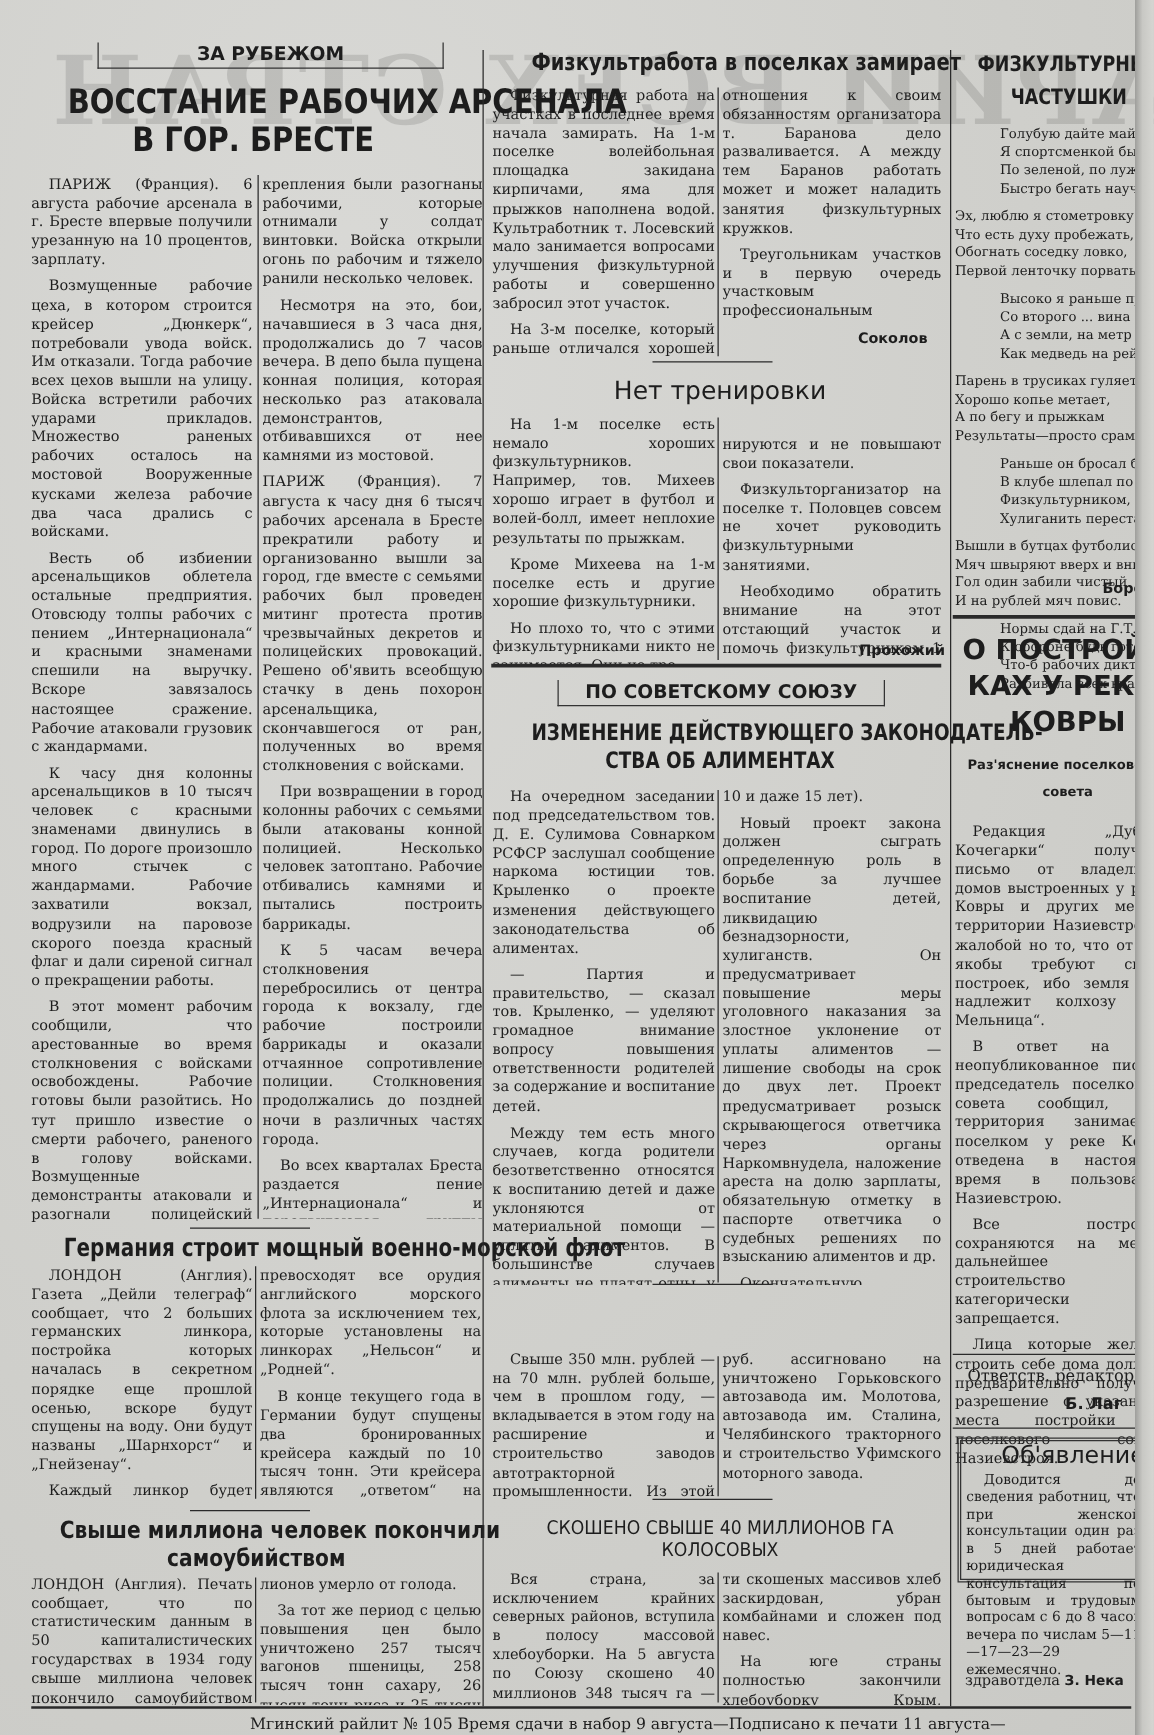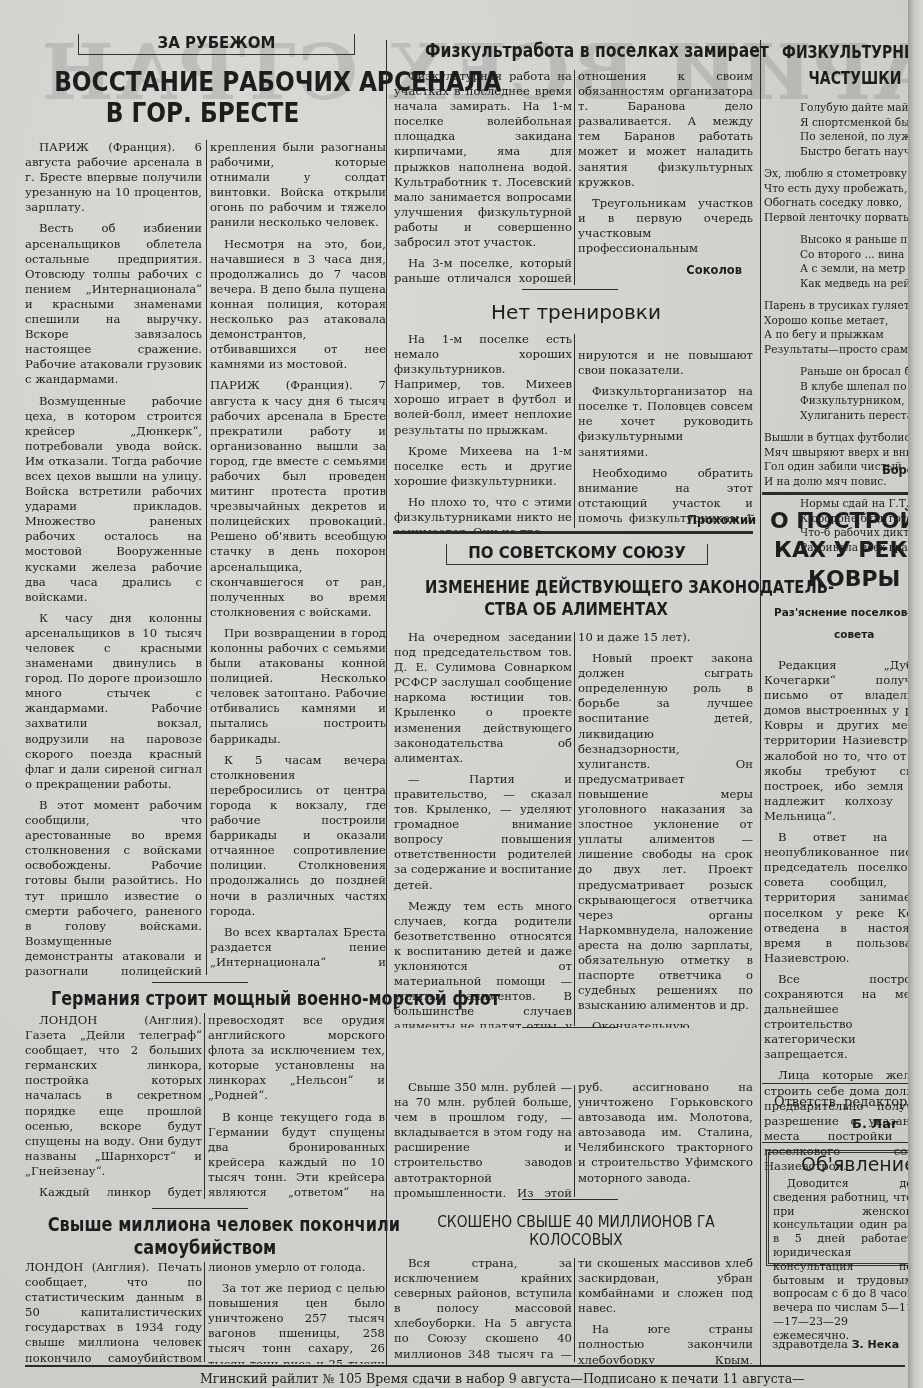--- a/index.html
+++ b/index.html
@@ -38,22 +38,22 @@
 
   <div class="abs rubric" style="left:78px;top:34px;width:255px;">ЗА РУБЕЖОМ</div>
 
   <div class="abs" style="left:30px;top:66px;width:345px;text-align:center;">
     <div class="cond" style="font-size:27px;line-height:31px;transform:scaleX(.86);">ВОССТАНИЕ РАБОЧИХ АРСЕНАЛА</div>
     <div class="cond" style="font-size:27px;line-height:31px;transform:scaleX(.86);">В ГОР. БРЕСТЕ</div>
   </div>
 
   <div class="abs col clip" style="left:25px;top:140px;width:177px;height:840px;">
     <p>ПАРИЖ (Франция). 6 августа рабочие арсенала в г. Бресте впервые получили урезанную на 10 процентов, зарплату.</p>
+    <p>Возмущенные рабочие цеха, в котором строится крейсер „Дюнкерк“, потребовали увода войск. Им отказали. Тогда рабочие всех цехов вышли на улицу. Войска встретили рабочих ударами прикладов. Множество раненых рабочих осталось на мостовой Вооруженные кусками железа рабочие два часа дрались с войсками.</p>
     <p>Весть об избиении арсенальщиков облетела остальные предприятия. Отовсюду толпы рабочих с пением „Интернационала“ и красными знаменами спешили на выручку. Вскоре завязалось настоящее сражение. Рабочие атаковали грузовик с жандармами.</p>
-    <p>Возмущенные рабочие цеха, в котором строится крейсер „Дюнкерк“, потребовали увода войск. Им отказали. Тогда рабочие всех цехов вышли на улицу. Войска встретили рабочих ударами прикладов. Множество раненых рабочих осталось на мостовой Вооруженные кусками железа рабочие два часа дрались с войсками.</p>
     <p>К часу дня колонны арсенальщиков в 10 тысяч человек с красными знаменами двинулись в город. По дороге произошло много стычек с жандармами. Рабочие захватили вокзал, водрузили на паровозе скорого поезда красный флаг и дали сиреной сигнал о прекращении работы.</p>
     <p>В этот момент рабочим сообщили, что арестованные во время столкновения с войсками освобождены. Рабочие готовы были разойтись. Но тут пришло известие о смерти рабочего, раненого в голову войсками. Возмущенные демонстранты атаковали и разогнали полицейский пост, взяли здание префектуры (полицейского управления), вывесили на нем красные флаги и отправились на приступ морской префектуры.</p>
 
   </div>
   <div class="vrule" style="left:206px;top:140px;height:835px;"></div>
   <div class="abs col clip" style="left:210px;top:140px;width:176px;height:835px;">
     <p class="ni">крепления были разогнаны рабочими, которые отнимали у солдат винтовки. Войска открыли огонь по рабочим и тяжело ранили несколько человек.</p>
     <p>Несмотря на это, бои, начавшиеся в 3 часа дня, продолжались до 7 часов вечера. В депо была пущена конная полиция, которая несколько раз атаковала демонстрантов, отбивавшихся от нее камнями из мостовой.</p>
     <p class="ni">ПАРИЖ (Франция). 7 августа к часу дня 6 тысяч рабочих арсенала в Бресте прекратили работу и организованно вышли за город, где вместе с семьями рабочих был проведен митинг протеста против чрезвычайных декретов и полицейских провокаций. Решено об'явить всеобщую стачку в день похорон арсенальщика, скончавшегося от ран, полученных во время столкновения с войсками.</p>
     <p>При возвращении в город колонны рабочих с семьями были атакованы конной полицией. Несколько человек затоптано. Рабочие отбивались камнями и пытались построить баррикады.</p>
@@ -202,21 +202,21 @@
       <div class="st in">
         <div>Раньше он бросал бут</div>
         <div>В клубе шлепал по зат</div>
         <div>Физкультурником, как</div>
         <div>Хулиганить перестал.</div>
       </div>
       <div class="st">
         <div>Вышли в бутцах футболисты</div>
         <div>Мяч швыряют вверх и вниз.</div>
         <div>Гол один забили чистый</div>
-        <div>И на долю мяч повис.</div>
+        <div>И на рублей мяч повис.</div>
       </div>
       <div class="st in">
         <div>Нормы сдай на Г.Т.О</div>
         <div>К обороне будь готов</div>
         <div>Что-б рабочих диктату</div>
         <div>Разбивала всех врагов</div>
       </div>
     </div>
     <div class="abs sig" style="left:100px;top:463px;width:60px;text-align:right;">Боров</div>
 

